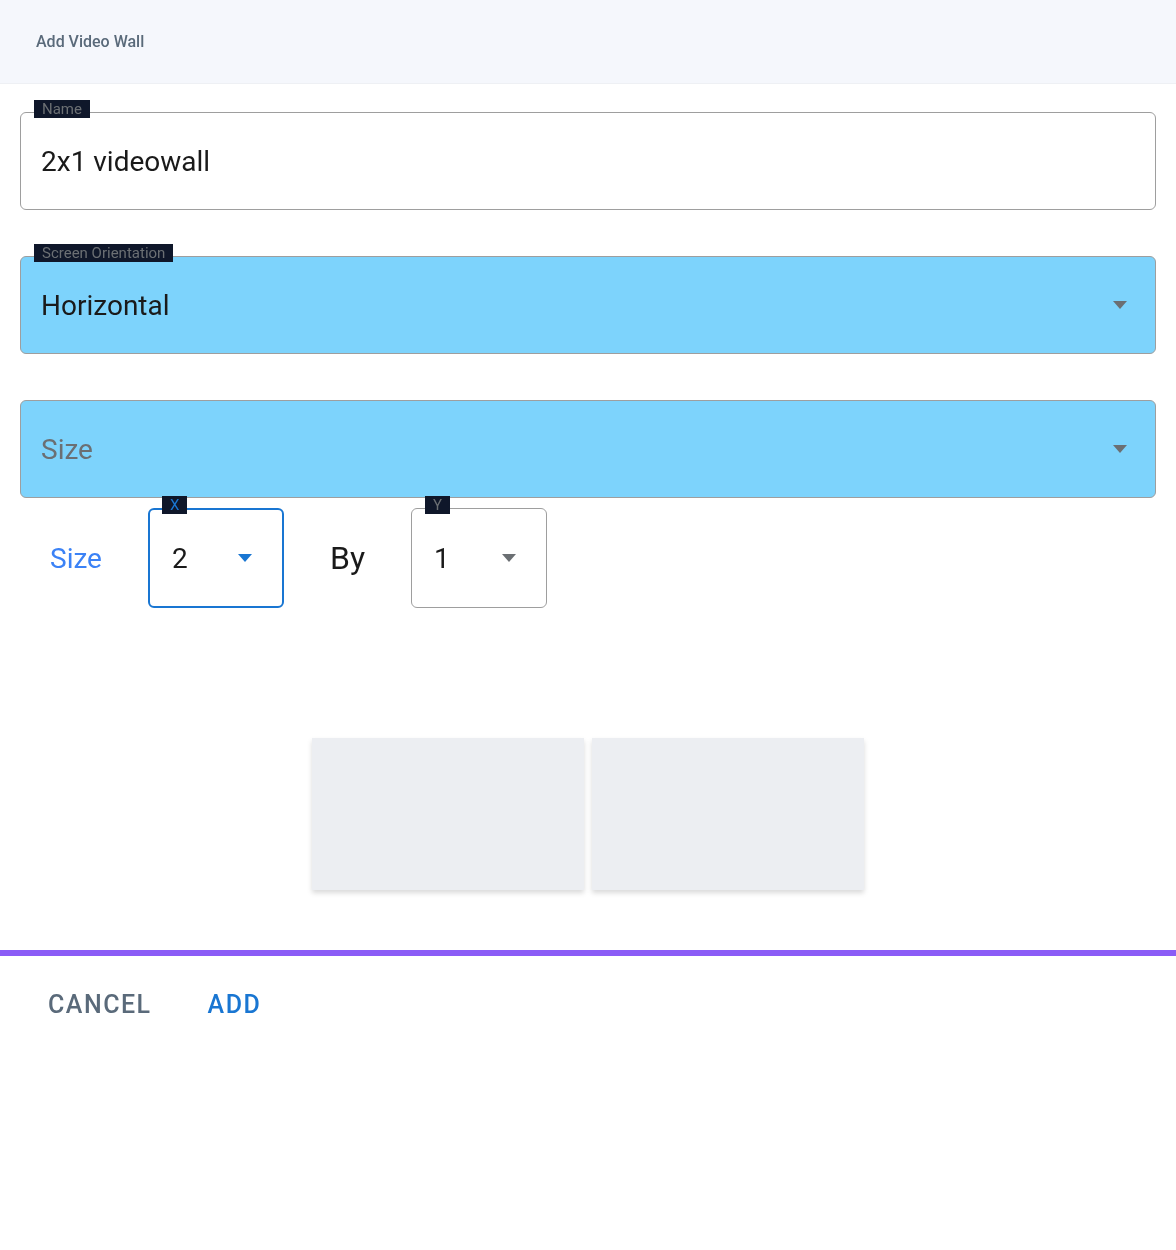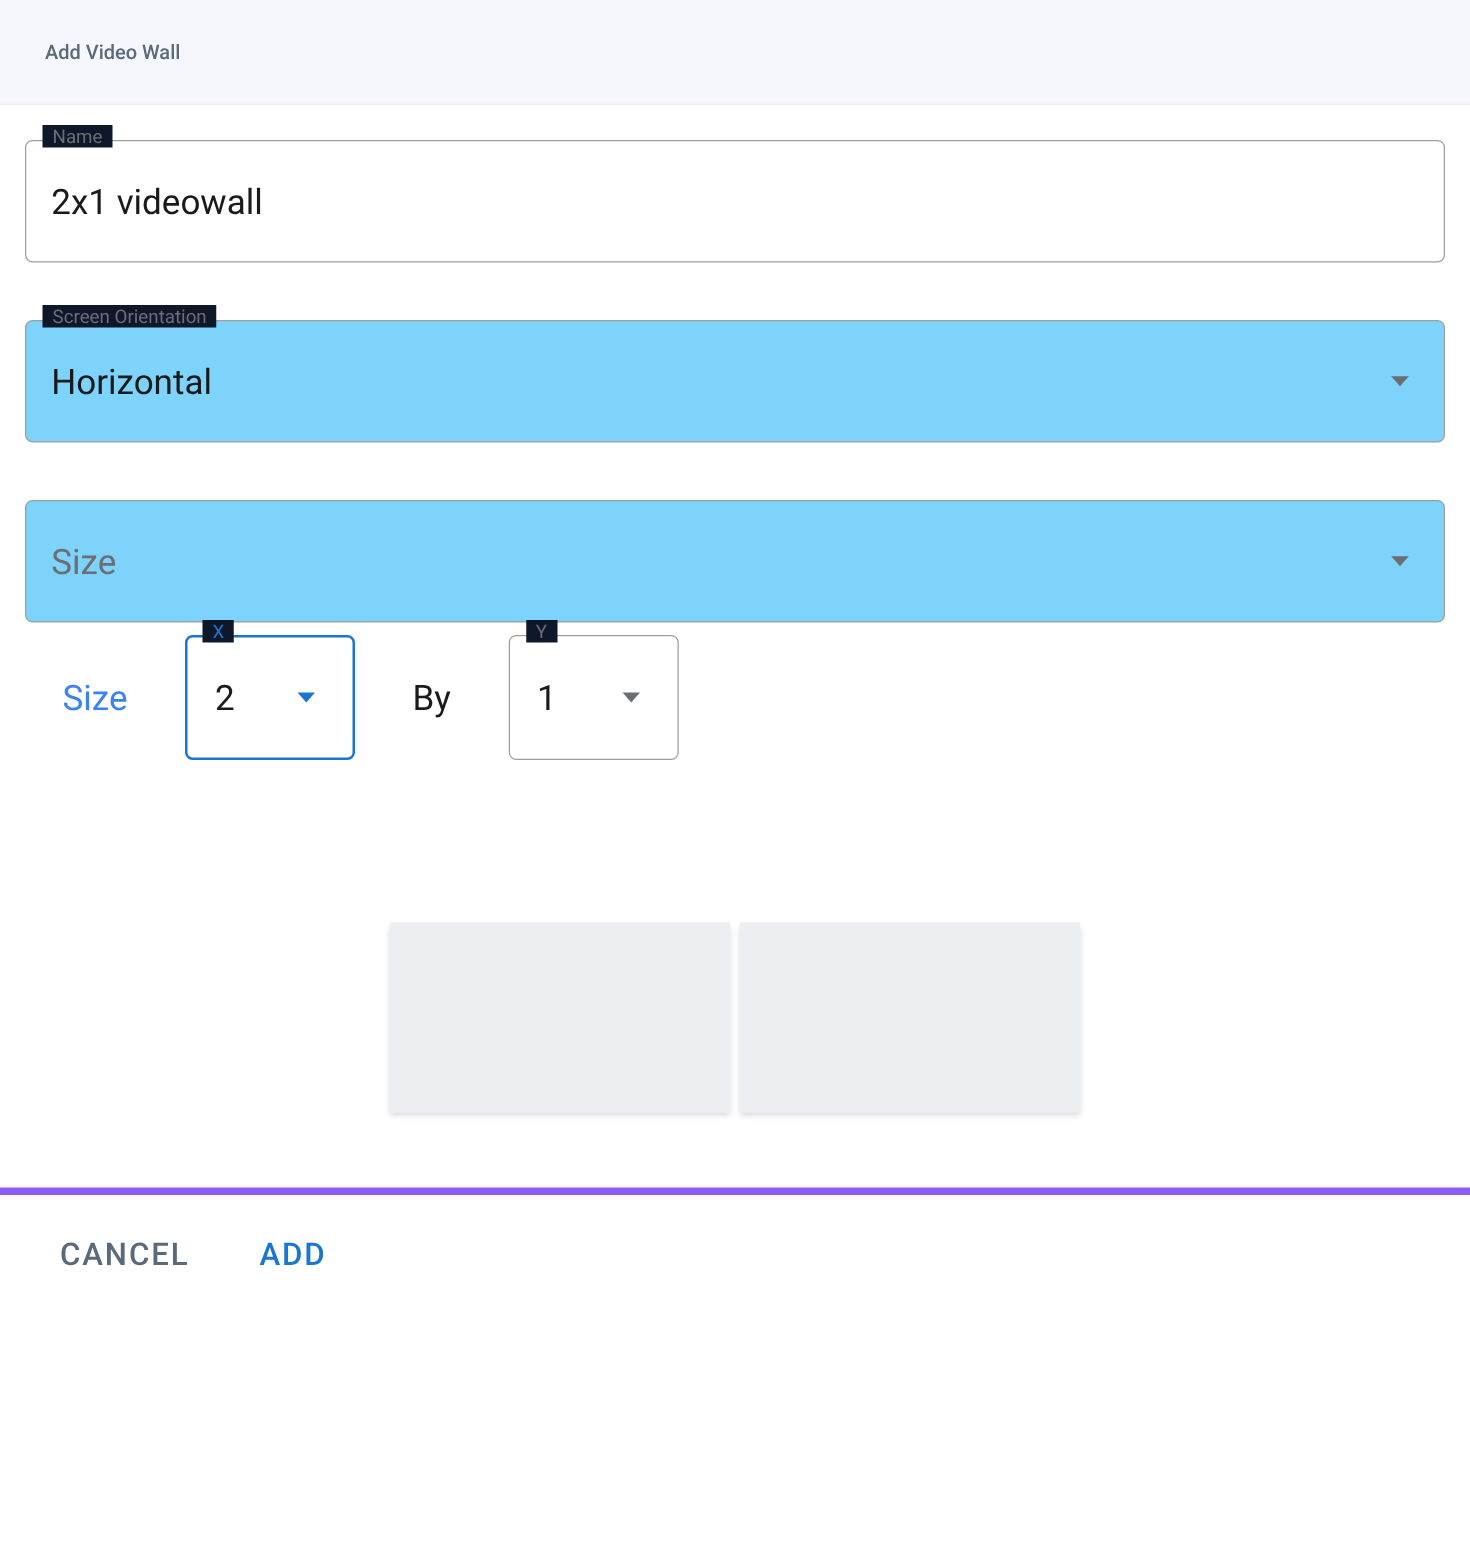--- a/index.html
+++ b/index.html
@@ -130,21 +130,21 @@
     .mini-select.active {
       border: 2px solid #1976d2;
     }
 
     .mini-select-value {
       font-size: 28px;
       color: #1a1a1a;
     }
 
     .separator-text {
-      font-size: 28px;
+      font-size: 32px;
       color: #1a1a1a;
     }
 
     .preview-area {
       display: flex;
       gap: 8px;
       justify-content: center;
       margin-bottom: 20px;
     }
 

